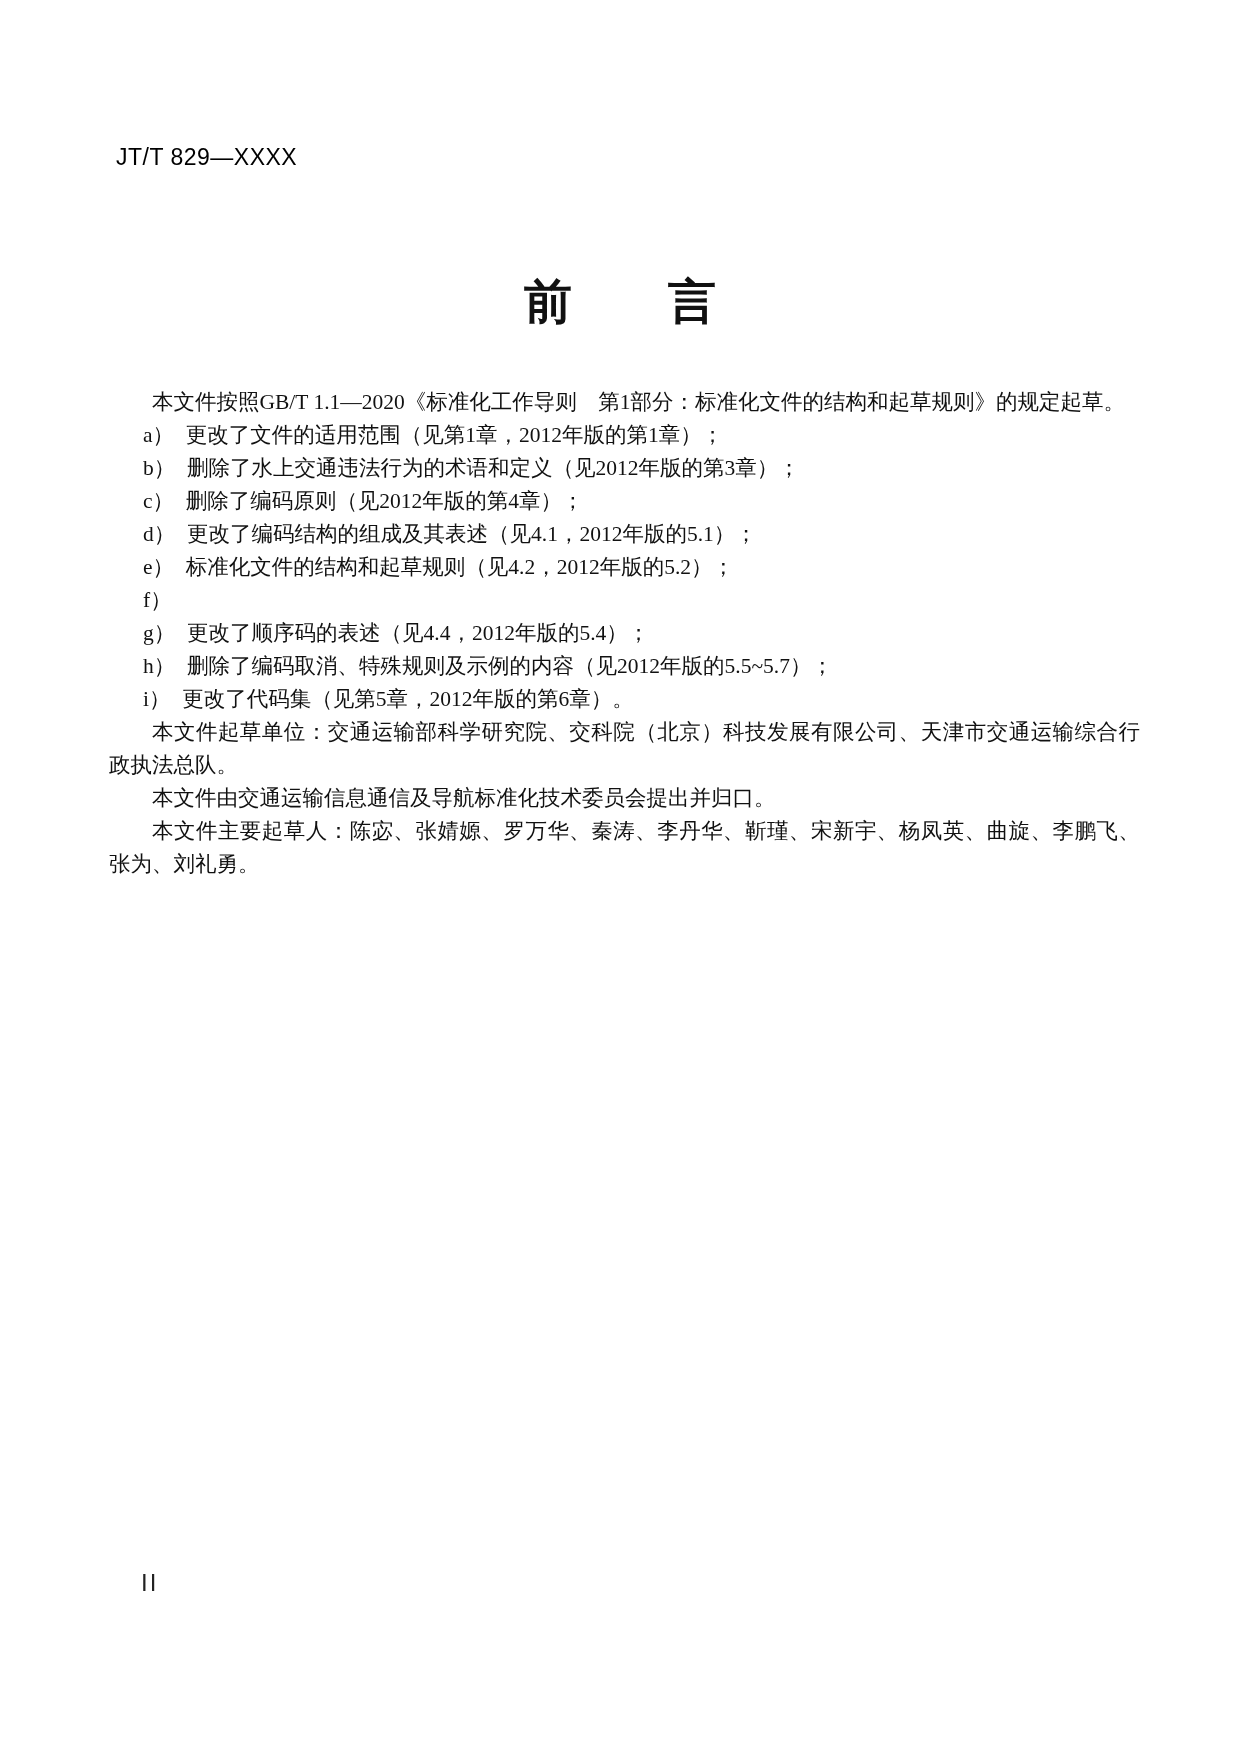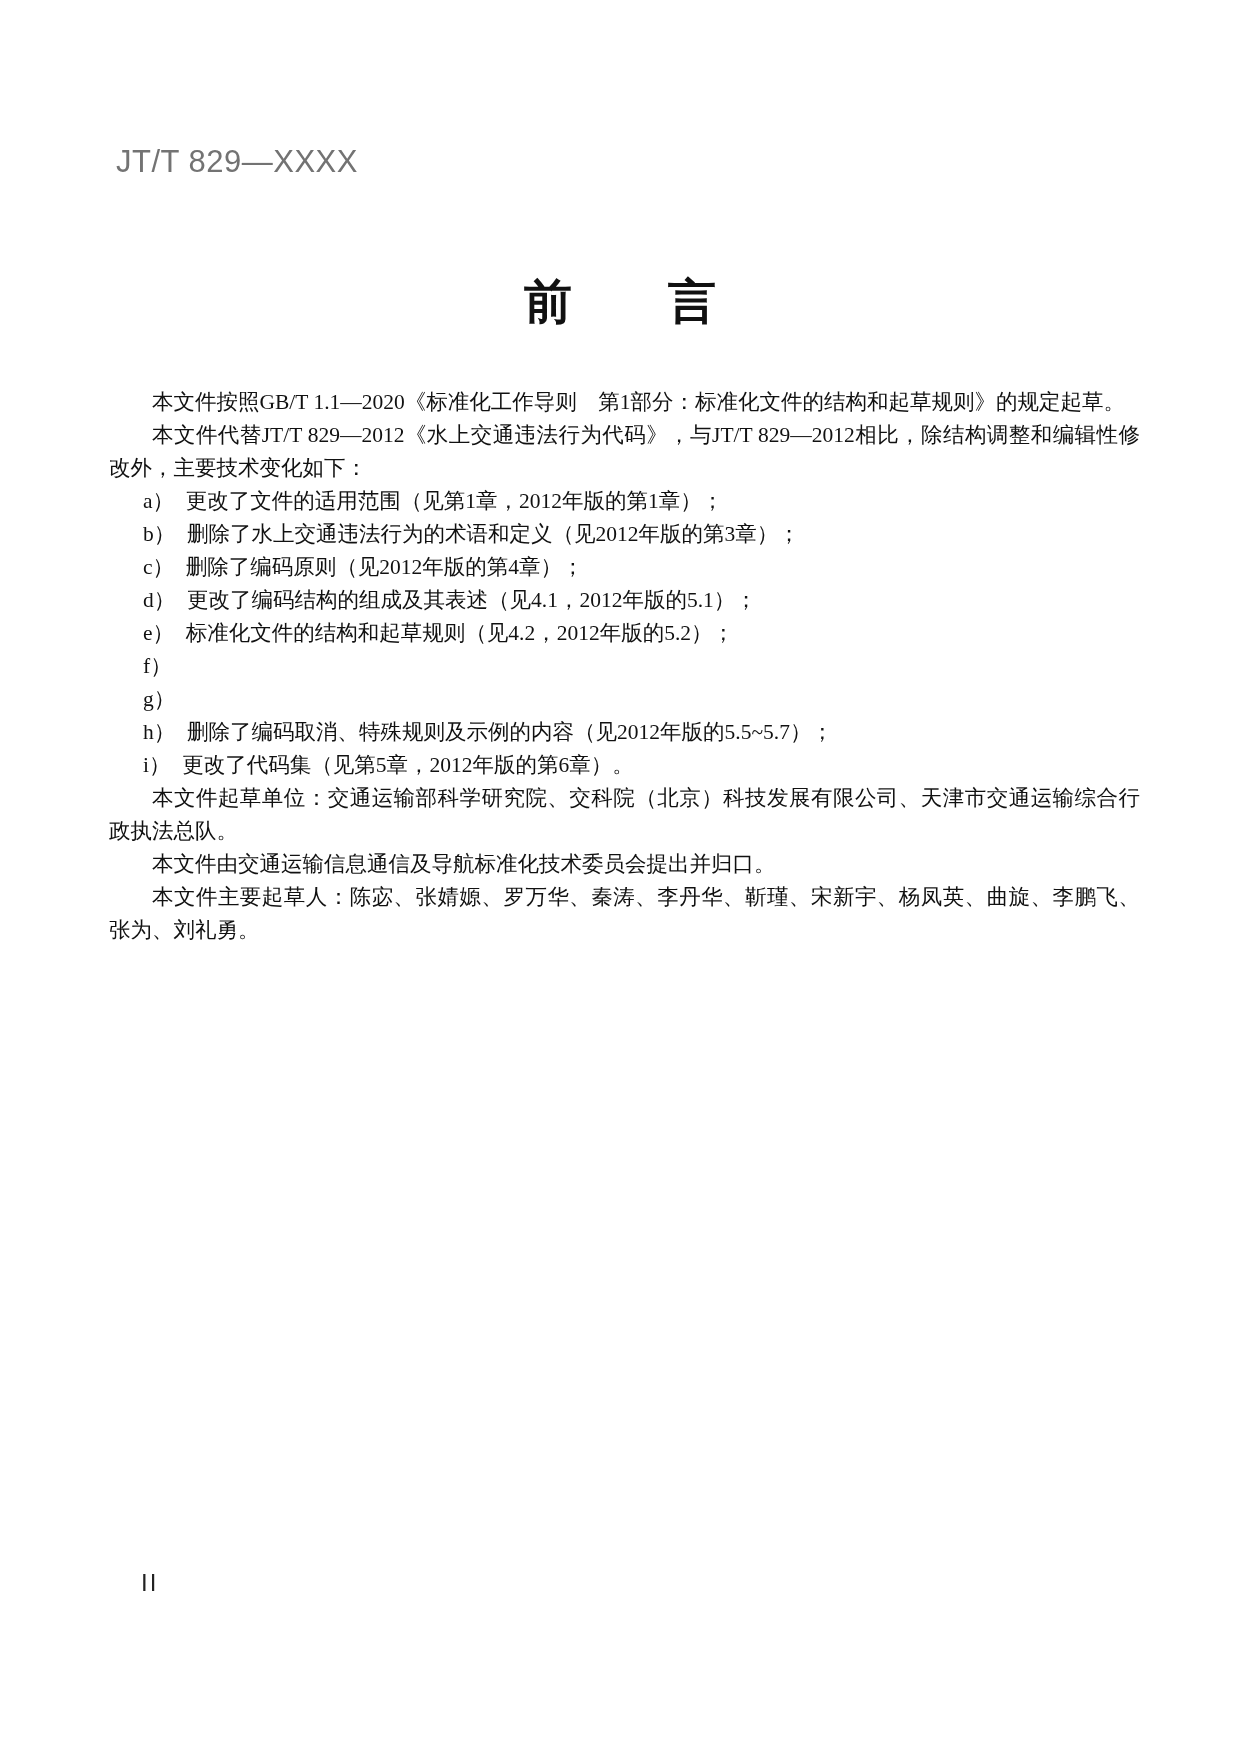--- a/index.html
+++ b/index.html
@@ -14,23 +14,23 @@
   .page {
     position: absolute;
     inset: 0;
     background: #ffffff;
   }
   .header-code {
     position: absolute;
     left: 116px;
     top: 144px;
     font-family: "Liberation Sans", sans-serif;
-    font-size: 31px;
+    font-size: 23px;
     letter-spacing: 0.5px;
-    color: #737373;
+    color: #000000;
     white-space: nowrap;
   }
   .doc-title {
     position: absolute;
     top: 270px;
     left: 0;
     width: 100%;
     text-align: center;
     font-family: "Liberation Sans", sans-serif;
     font-weight: 700;
@@ -80,21 +80,20 @@
 <div class="page">
 
   <div class="header-code">JT/T 829—XXXX</div>
 
   <div class="doc-title">前　　言</div>
 
   <div class="content">
 
     <p class="para">本文件按照GB/T 1.1—2020《标准化工作导则　第1部分：标准化文件的结构和起草规则》的规定起草。</p>
 
-    <p class="para">本文件代替JT/T 829—2012《水上交通违法行为代码》，与JT/T 829—2012相比，除结构调整和编辑性修改外，主要技术变化如下：</p>
 
     <div class="change-item">
       <span class="change-marker">a）</span>
       <span class="change-text">更改了文件的适用范围（见第1章，2012年版的第1章）；</span>
     </div>
     <div class="change-item">
       <span class="change-marker">b）</span>
       <span class="change-text">删除了水上交通违法行为的术语和定义（见2012年版的第3章）；</span>
     </div>
     <div class="change-item">
@@ -107,20 +106,21 @@
     </div>
     <div class="change-item">
       <span class="change-marker">e）</span>
       <span class="change-text">标准化文件的结构和起草规则（见4.2，2012年版的5.2）；</span>
     </div>
     <div class="change-item">
       <span class="change-marker">f）</span>
     </div>
     <div class="change-item">
       <span class="change-marker">g）</span>
+      <span class="change-text">更改了顺序码的表述（见4.4，2012年版的5.4）；</span>
     </div>
     <div class="change-item">
       <span class="change-marker">h）</span>
       <span class="change-text">删除了编码取消、特殊规则及示例的内容（见2012年版的5.5~5.7）；</span>
     </div>
     <div class="change-item">
       <span class="change-marker">i）</span>
       <span class="change-text">更改了代码集（见第5章，2012年版的第6章）。</span>
     </div>
 

